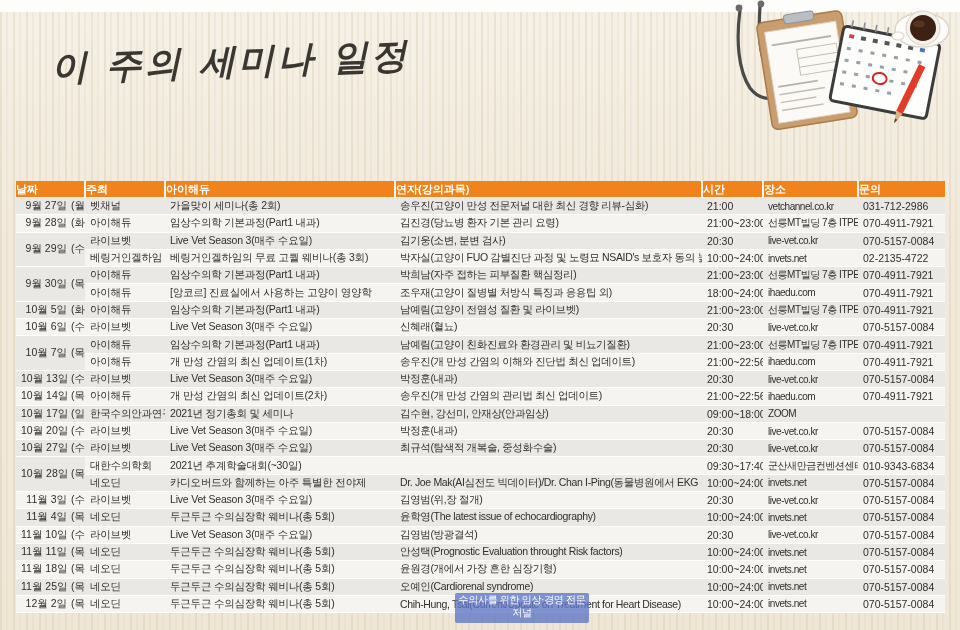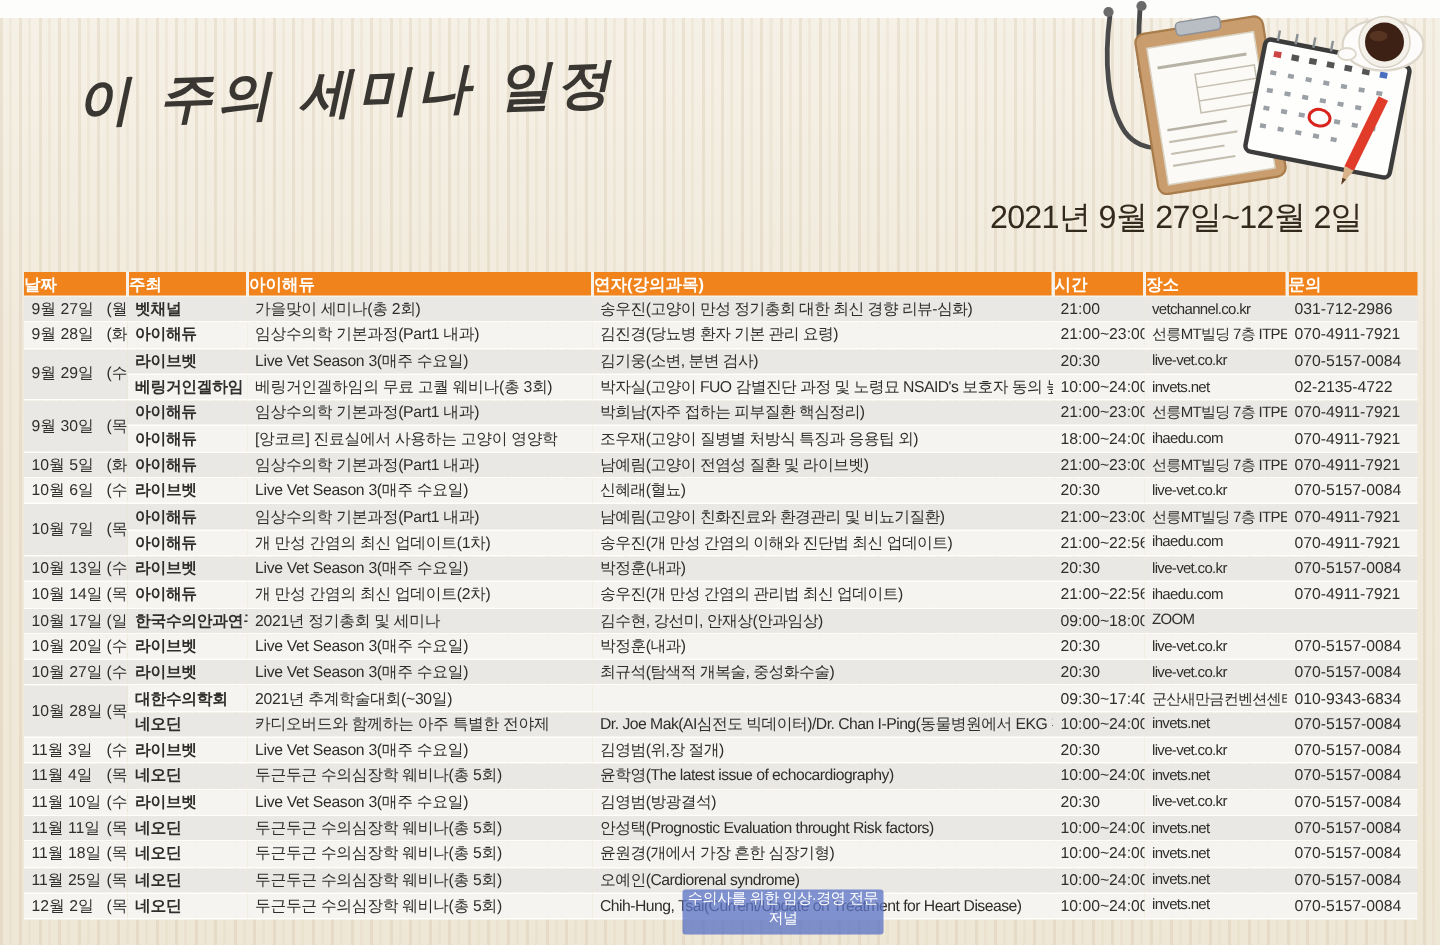--- a/index.html
+++ b/index.html
@@ -26,41 +26,40 @@
   .illu{position:absolute;left:688px;top:0;width:264px;height:130px;}
 
   table.sched{position:absolute;left:16px;top:181px;width:929px;border-collapse:collapse;table-layout:fixed;font-size:10.5px;color:#2f2e2c;}
   table.sched th{background:#f0831b;color:#fff;font-size:11px;font-weight:bold;height:16px;padding:0;text-align:left;border-right:2px solid #f7f3ea;border-bottom:1px solid #f7f3ea;white-space:nowrap;overflow:hidden;}
   table.sched th:last-child{border-right:none;margin-top:36px;}
   table.sched td{height:16.3px;padding:0 0 0 5px;border-bottom:1px solid #fffefc;white-space:nowrap;overflow:hidden;vertical-align:middle;}
   tr.g td{background:#e9e8e5;}
   tr.l td{background:#f5f4f0;}
   td.mdate{background:#e9e8e5 !important;}
   td.c-date{padding-left:2px;}
-  td.c-host{padding-left:7px;letter-spacing:-0.2px;font-weight:bold;}
+  td.c-host{padding-left:7px;letter-spacing:-0.2px;}
   td.c-sem{letter-spacing:-0.2px;}
   td.c-spk{letter-spacing:-0.35px;}
   td.c-place{font-size:10px;letter-spacing:-0.45px;}
-  .d1{display:inline-block;width:46px;text-align:left;}
+  .d1{display:inline-block;width:46px;text-align:right;}
   .d2{display:inline-block;width:19px;margin-left:4px;text-align:left;}
   .wmark{
     position:absolute;left:455px;top:576px;width:134px;height:30px;border-radius:2px;
     background:rgba(94,116,196,.78);color:#fff;font-size:10px;line-height:13px;
     text-align:center;letter-spacing:-0.3px;overflow:hidden;margin-top:17px;
   }
   .note{position:absolute;top:608px;right:15px;font-size:13.5px;font-weight:bold;color:#e23b2b;letter-spacing:-0.3px;}
 </style>
 </head>
 <body>
 
 <div class="poster">
   <div class="topstrip"></div>
 
   <div class="kcal">이 주의 세미나 일정</div>
-  <div class="date-range">2021년 9월 27일~12월 2일</div>
 
   <svg class="illu" viewBox="0 0 264 130">
 
     <g>
       <path d="M52,10 C48,40 50,70 62,88 C74,104 96,100 100,86 C104,72 92,62 82,66" fill="none" stroke="#4a4a4a" stroke-width="3.2"></path>
       <path d="M72,6 C70,34 72,58 80,70" fill="none" stroke="#4a4a4a" stroke-width="3.2"></path>
       <circle cx="51" cy="8" r="3.4" fill="#6a6a6a"></circle>
       <circle cx="73" cy="4" r="3.4" fill="#6a6a6a"></circle>
       <circle cx="104" cy="84" r="8" fill="#b9bec4" stroke="#7d8288" stroke-width="2"></circle>
     </g>
@@ -166,21 +165,21 @@
         <th>시간</th>
         <th>장소</th>
         <th>문의</th>
       </tr>
     </thead>
     <tbody>
       <tr class="g">
         <td class="c-date"><span class="d1">9월 27일</span><span class="d2">(월)</span></td>
         <td class="c-host">벳채널</td>
         <td class="c-sem">가을맞이 세미나(총 2회)</td>
-        <td class="c-spk">송우진(고양이 만성 정기총회 대한 최신 경향 리뷰-심화)</td>
+        <td class="c-spk">송우진(고양이 만성 전문저널 대한 최신 경향 리뷰-심화)</td>
         <td class="c-time">21:00</td>
         <td class="c-place">vetchannel.co.kr</td>
         <td class="c-contact">031-712-2986</td>
       </tr>
       <tr class="l">
         <td class="c-date"><span class="d1">9월 28일</span><span class="d2">(화)</span></td>
         <td class="c-host">아이해듀</td>
         <td class="c-sem">임상수의학 기본과정(Part1 내과)</td>
         <td class="c-spk">김진경(당뇨병 환자 기본 관리 요령)</td>
         <td class="c-time">21:00~23:00</td>

